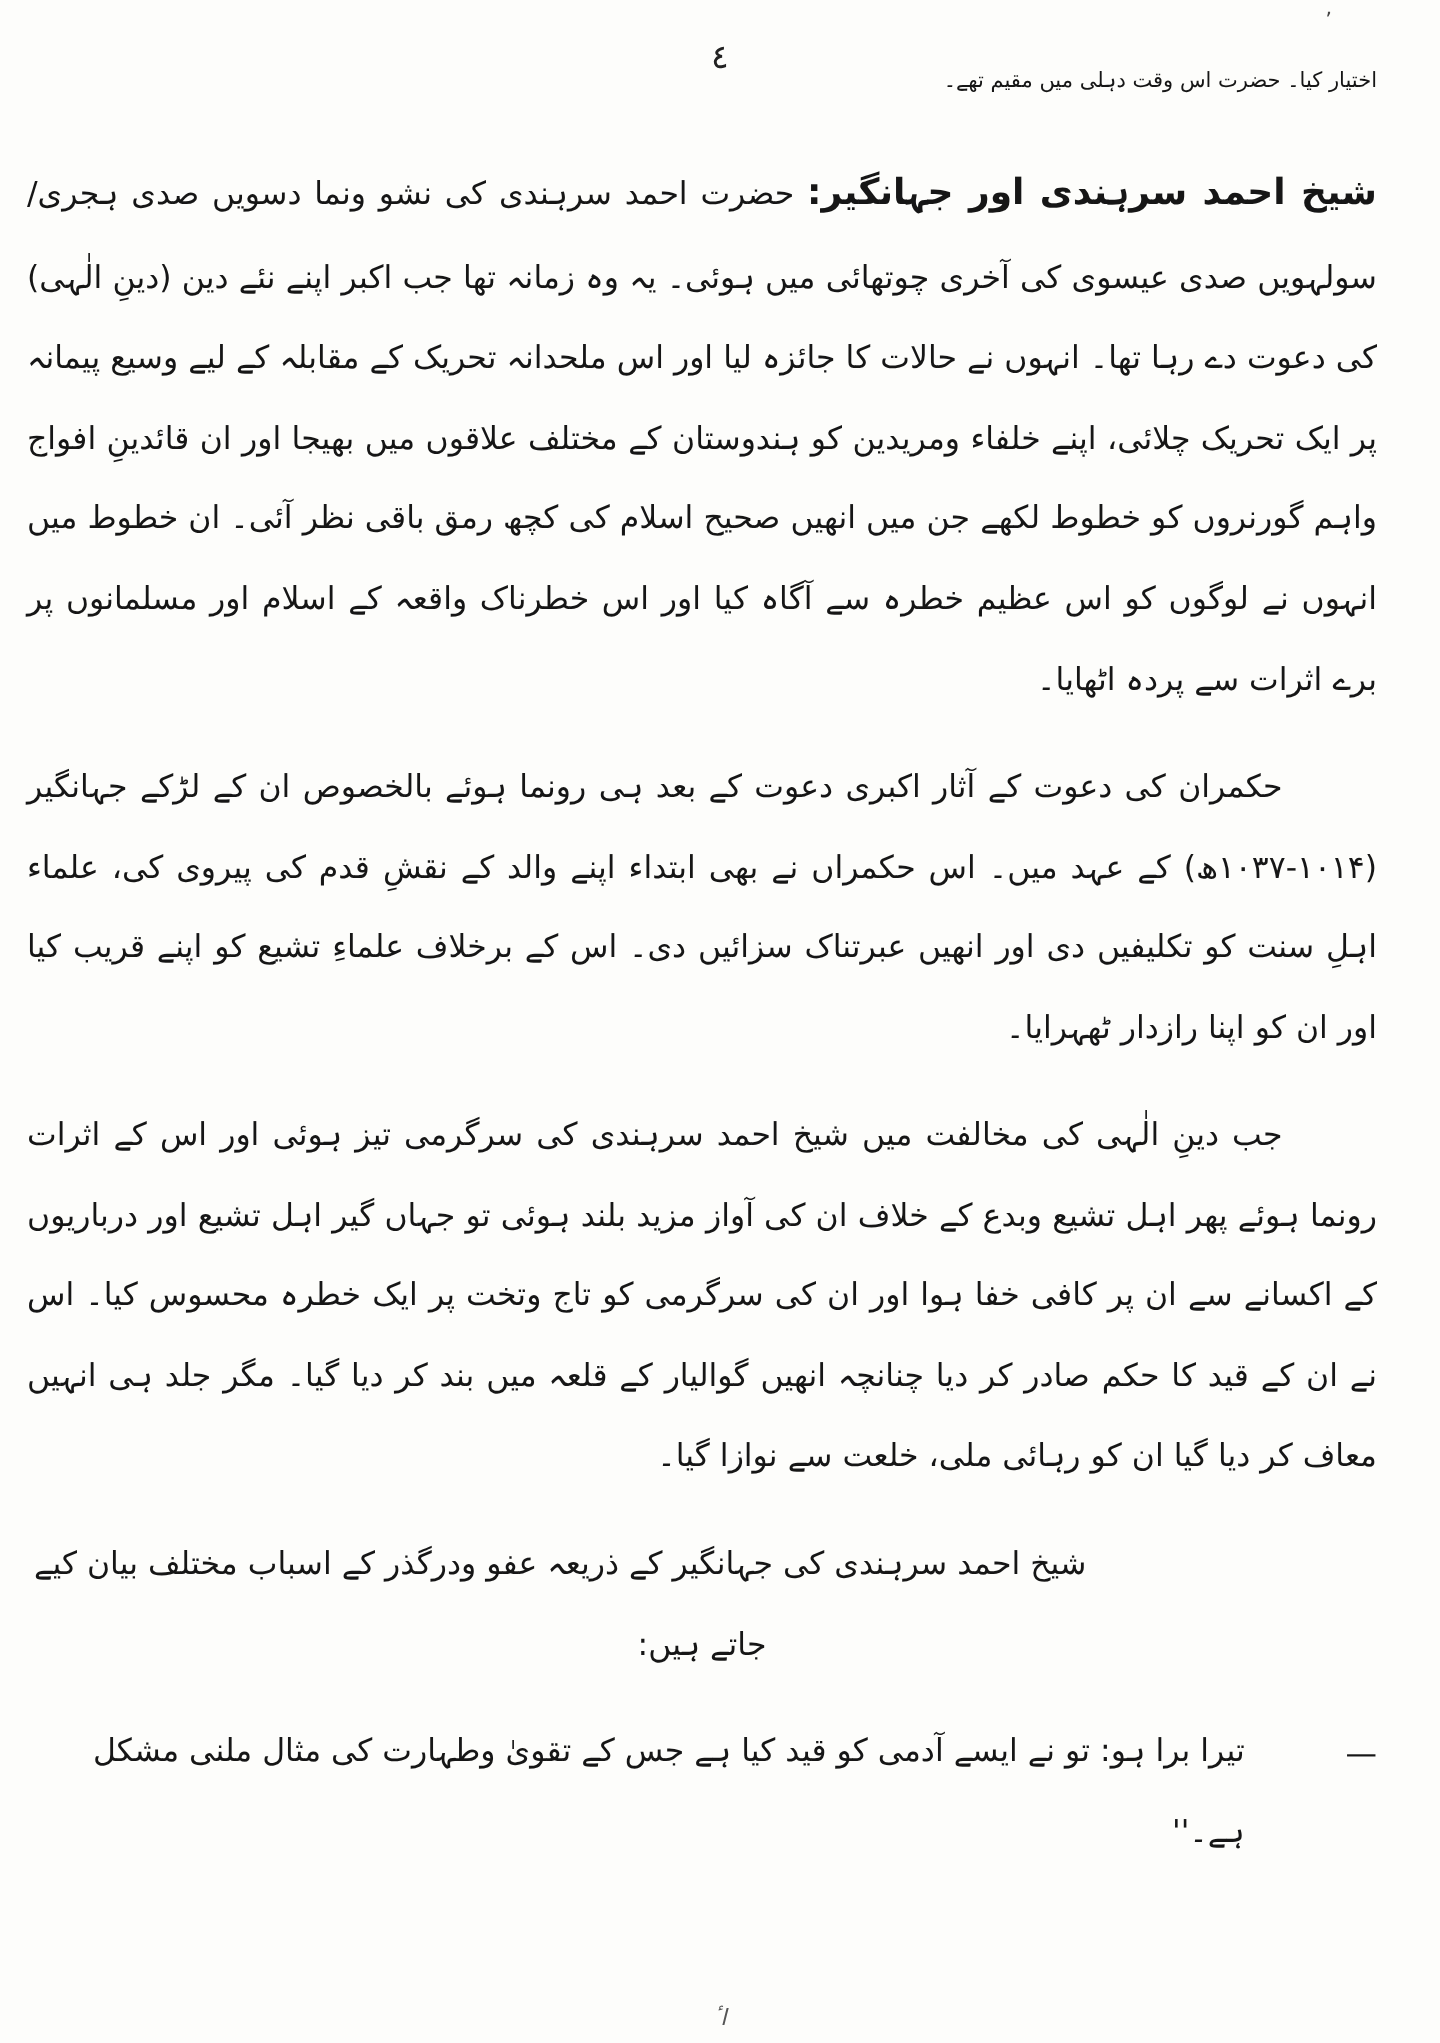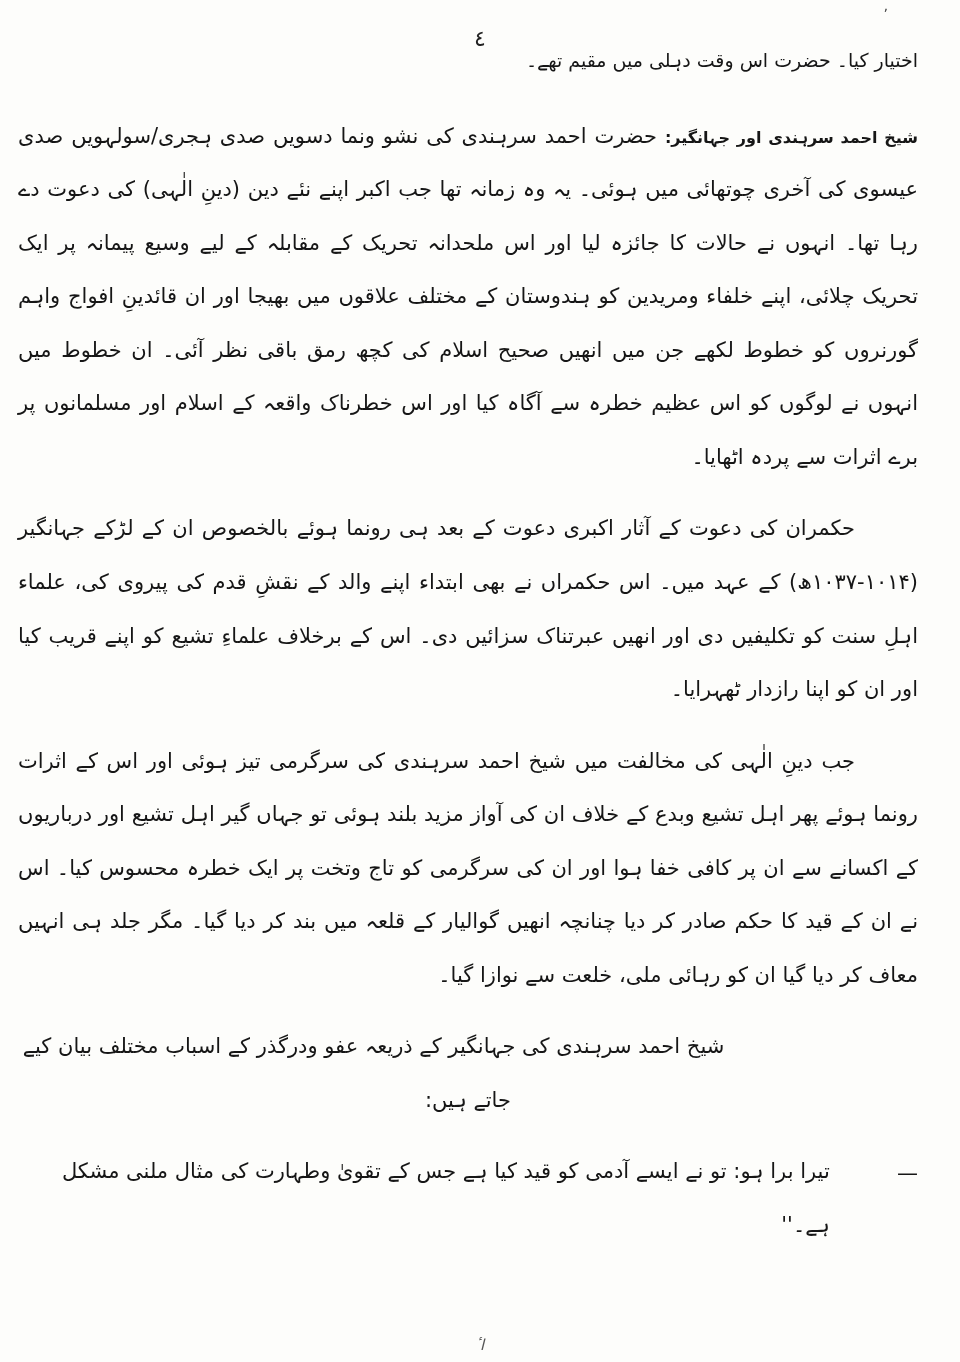--- a/index.html
+++ b/index.html
@@ -29,39 +29,39 @@
     color: #222;
   }
   .corner-mark {
     position: absolute;
     top: 6px;
     right: 72px;
     font-size: 14px;
     color: #444;
   }
   .continuation-line {
-    font-size: 19px;
+    font-size: 14px;
     line-height: 2.4;
     text-align: right;
     margin: 14px 0 26px 0;
   }
   .body-text {
     font-size: 21px;
     line-height: 2.55;
     text-align: justify;
   }
   p.para {
     margin: 0 0 18px 0;
   }
   p.para.indent {
     text-indent: 3em;
   }
   .section-heading {
     font-weight: 700;
-    font-size: 16px;
+    font-size: 24px;
   }
   .reasons-intro {
     margin: 6px 0 20px 0;
     text-indent: 9em;
     text-align: center;
   }
   .reason-item {
     display: flex;
     align-items: flex-start;
     margin: 0 0 14px 0;

